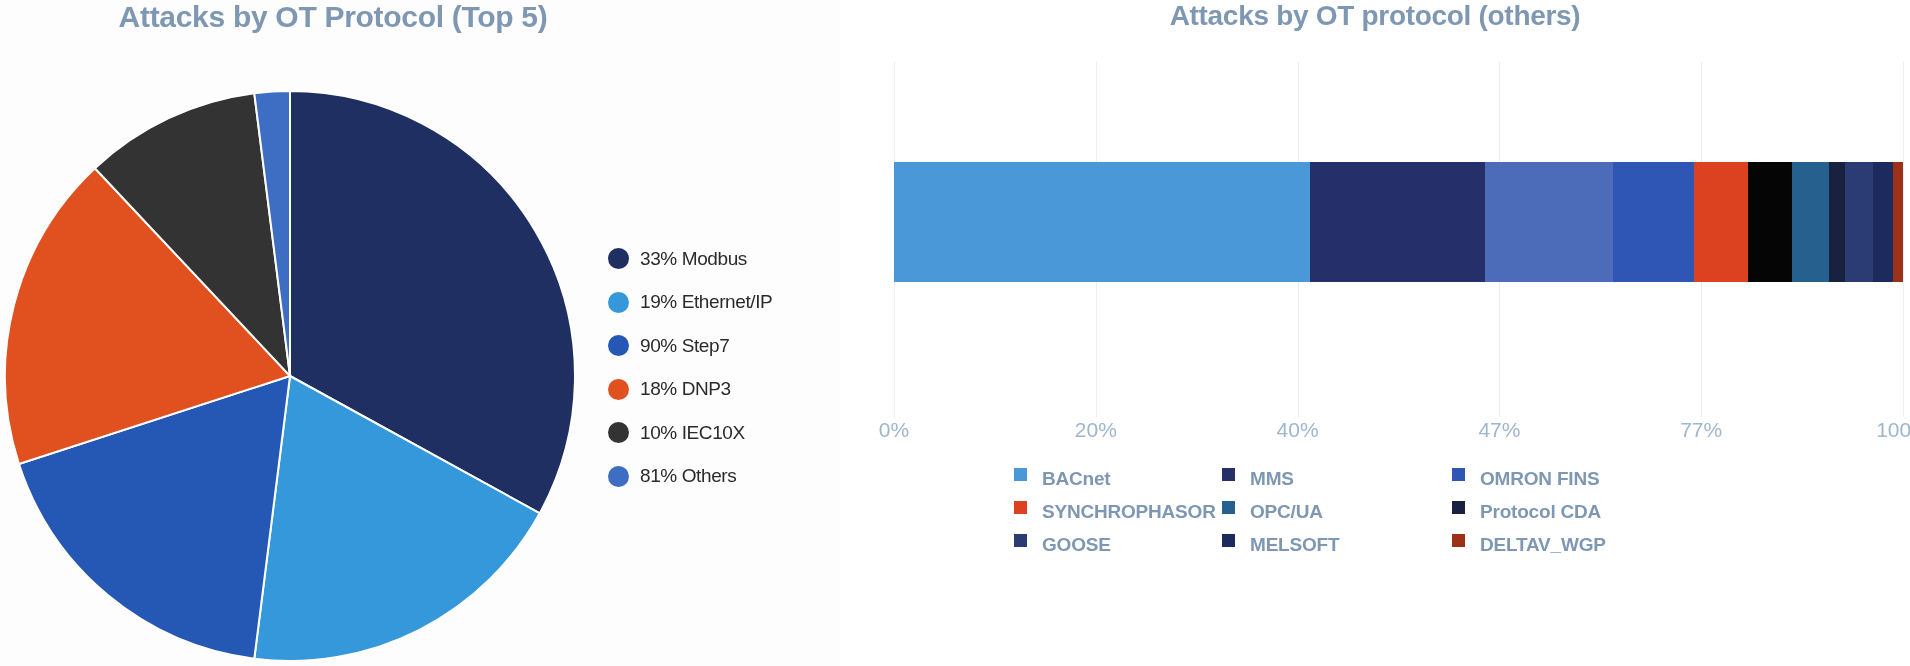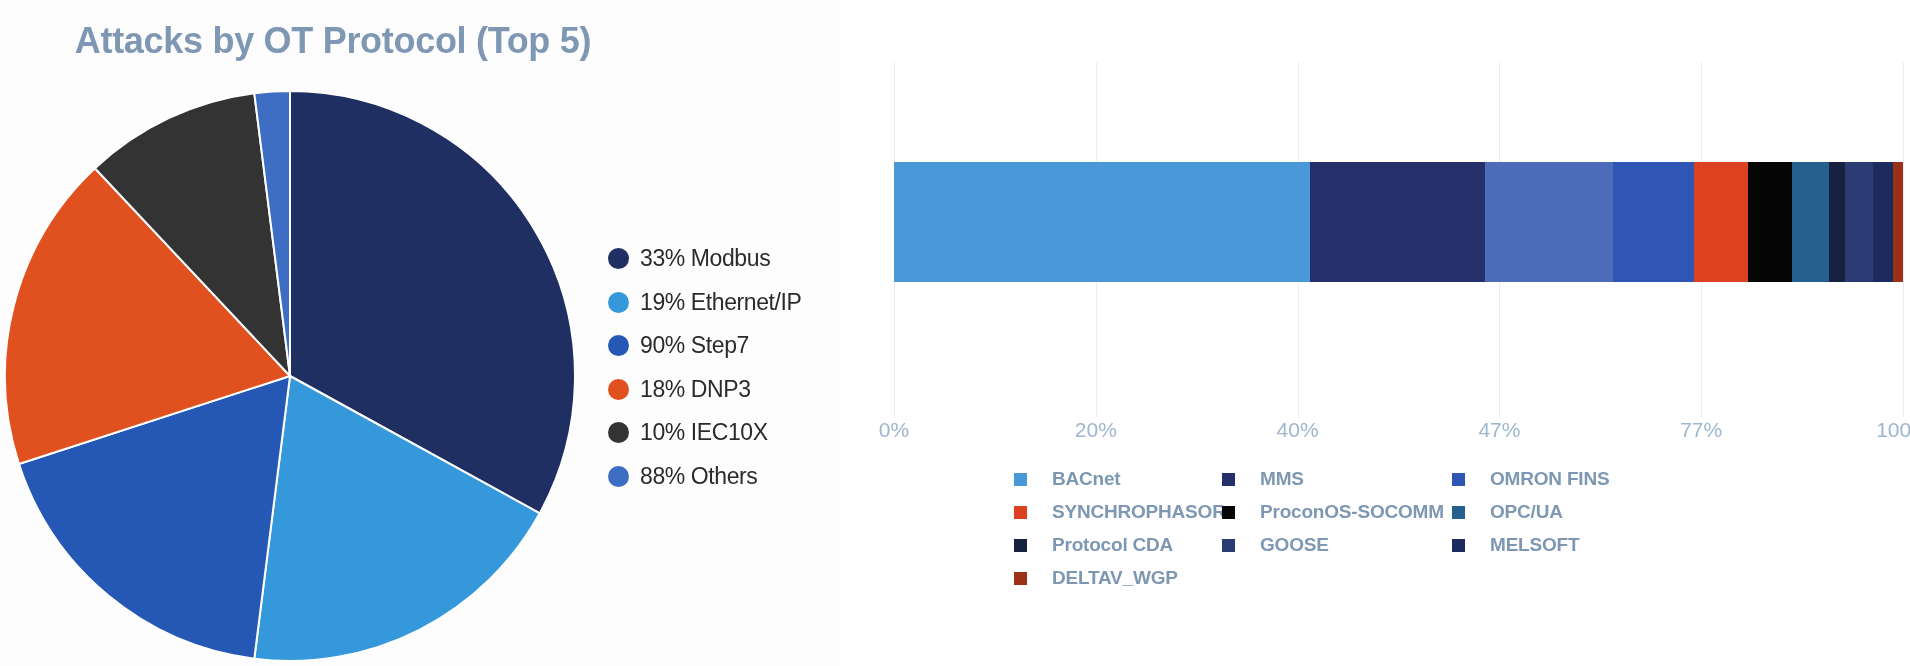--- a/index.html
+++ b/index.html
@@ -10,38 +10,38 @@
     overflow: hidden;
   }
   #root { position: relative; width: 1910px; height: 666px; background: #fff; }
 
   
   #left-panel {
     position: absolute; left: 0; top: 0; width: 840px; height: 666px;
     background: #fdfdfd;
   }
   #pie-title {
-    position: absolute; left: 0; top: 20px; width: 666px;
+    position: absolute; left: 0; top: 0; width: 666px;
     text-align: center;
-    font-size: 36px; font-weight: bold; letter-spacing: -0.3px;
+    font-size: 30px; font-weight: bold; letter-spacing: -0.3px;
     color: #7e97b3;
   }
   #pie-wrap {
     position: absolute; left: 5px; top: 72px; width: 570px; height: 594px;
   }
   #pie-svg { display:block; width:570px; height:594px; }
 
   #pie-legend {
     position: absolute; left: 608px; top: 248px;
     display: flex; flex-direction: column; gap: 22.5px;
   }
   .pie-legend-row { display: flex; align-items: center; gap: 11px; height: 21px; }
   .pie-dot { width: 21px; height: 21px; border-radius: 50%; flex: 0 0 auto; }
   .pie-legend-text {
-    font-size: 23px; color: #2b2b2b; white-space: nowrap;
+    font-size: 19px; color: #2b2b2b; white-space: nowrap;
     font-family: "Liberation Sans", sans-serif;
     letter-spacing: -0.4px;
   }
 
   
   #right-panel {
     position: absolute; left: 840px; top: 0; width: 1070px; height: 666px;
     background: #ffffff;
   }
   #bar-title {
@@ -71,21 +71,21 @@
     font-size: 21px; color: #9fb6cf; transform: translateX(-50%);
     white-space: nowrap;
   }
 
   #bar-legend {
     position: absolute; left: 174px; top: 468px;
     display: grid;
     grid-template-columns: 208px 230px 330px;
     row-gap: 11px;
   }
-  .bl-item { display: flex; align-items: center; gap: 25px; height: 22px; }
+  .bl-item { display: flex; align-items: flex-start; gap: 15px; height: 22px; }
   .bl-swatch { width: 13px; height: 13px; flex: 0 0 auto; }
   .bl-label {
     font-size: 19px; font-weight: bold; color: #7e97b3; white-space: nowrap;
     letter-spacing: -0.2px;
   }
 </style>
 </head>
 <body>
 
 <div id="root">
@@ -123,28 +123,29 @@
         <div class="pie-legend-row">
           <span class="pie-dot" style="background: rgb(224, 81, 31);"></span>
           <span class="pie-legend-text">18% DNP3</span>
         </div>
         <div class="pie-legend-row">
           <span class="pie-dot" style="background: rgb(51, 51, 51);"></span>
           <span class="pie-legend-text">10% IEC10X</span>
         </div>
         <div class="pie-legend-row">
           <span class="pie-dot" style="background: rgb(61, 110, 196);"></span>
-          <span class="pie-legend-text">88% Others</span>
+          <span class="pie-legend-text">81% Others</span>
         </div>
       </div>
 
   </section>
 
   <section id="right-panel">
 
+    <h2 id="bar-title">Attacks by OT protocol (others)</h2>
 
     <div id="plot-area">
       <div id="gridlines">
           <div class="gridline" style="left: 0px;"></div>
           <div class="gridline" style="left: 201.8px;"></div>
           <div class="gridline" style="left: 403.6px;"></div>
           <div class="gridline" style="left: 605.4px;"></div>
           <div class="gridline" style="left: 807.2px;"></div>
           <div class="gridline" style="left: 1009px;"></div>
         </div>
@@ -183,24 +184,20 @@
         </div>
         <div class="bl-item">
           <span class="bl-swatch" style="background: rgb(47, 86, 181);"></span>
           <span class="bl-label">OMRON FINS</span>
         </div>
         <div class="bl-item">
           <span class="bl-swatch" style="background: rgb(221, 66, 32);"></span>
           <span class="bl-label">SYNCHROPHASOR</span>
         </div>
         <div class="bl-item">
-          <span class="bl-swatch" style="background: rgb(5, 5, 5);"></span>
-          <span class="bl-label">ProconOS-SOCOMM</span>
-        </div>
-        <div class="bl-item">
           <span class="bl-swatch" style="background: rgb(37, 96, 143);"></span>
           <span class="bl-label">OPC/UA</span>
         </div>
         <div class="bl-item">
           <span class="bl-swatch" style="background: rgb(24, 34, 64);"></span>
           <span class="bl-label">Protocol CDA</span>
         </div>
         <div class="bl-item">
           <span class="bl-swatch" style="background: rgb(43, 60, 116);"></span>
           <span class="bl-label">GOOSE</span>

